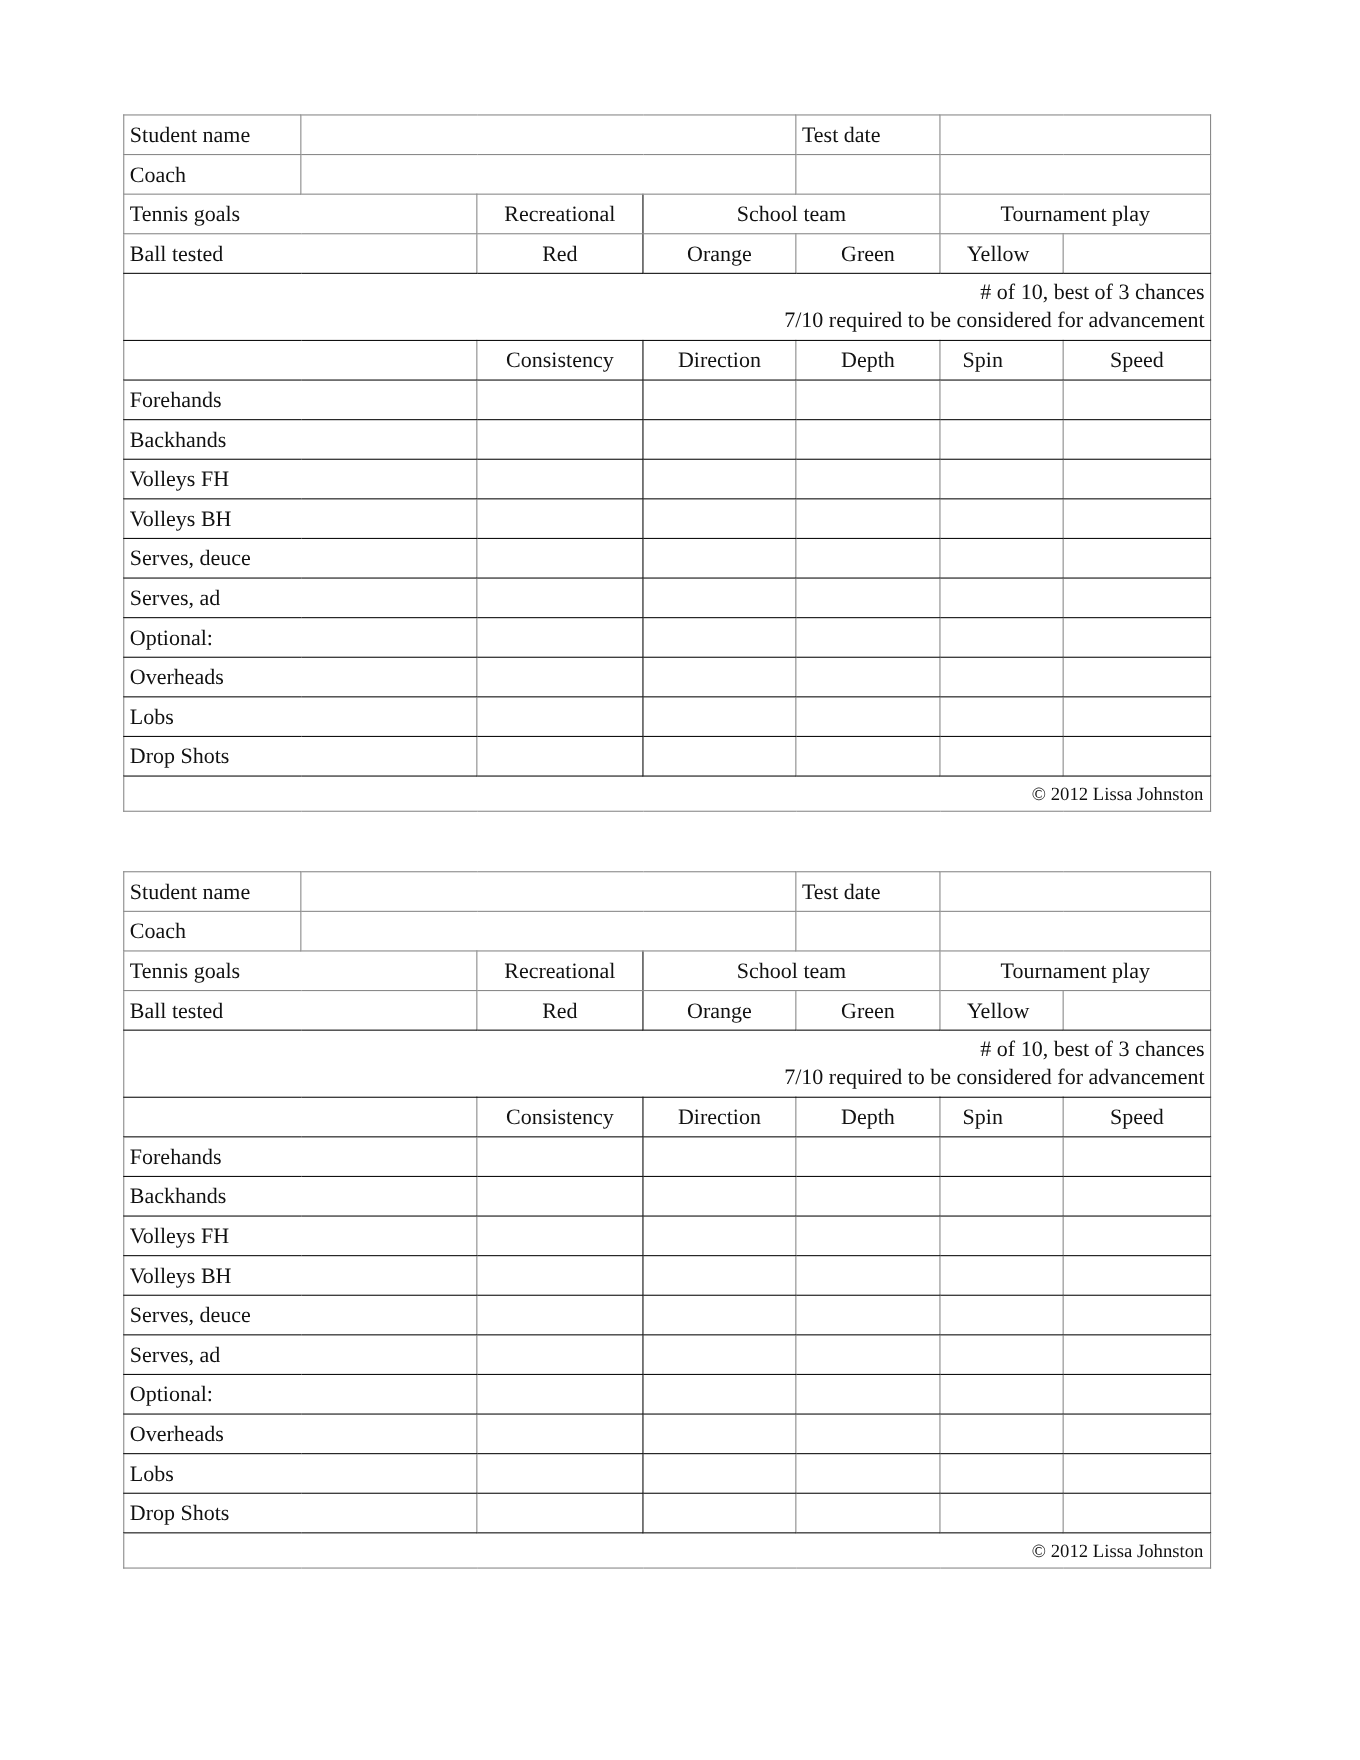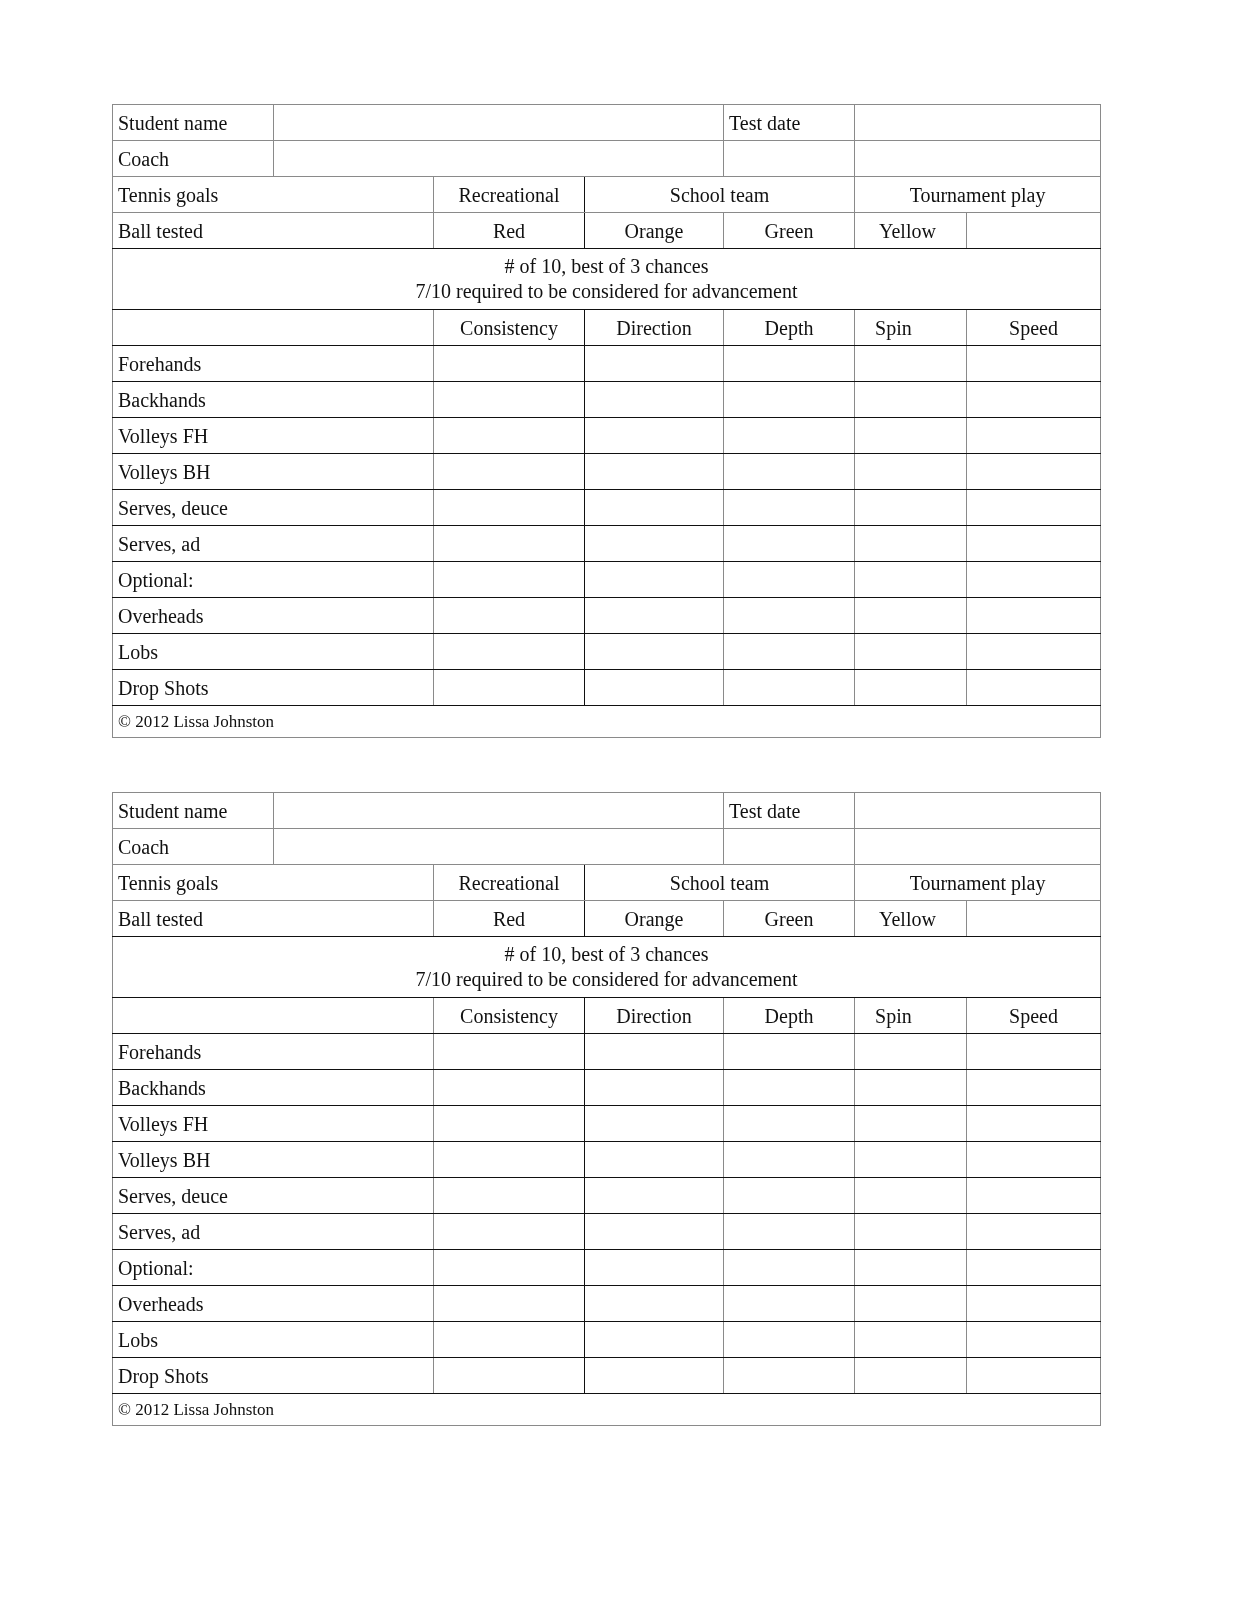--- a/index.html
+++ b/index.html
@@ -34,25 +34,26 @@
     white-space: nowrap;
     overflow: hidden;
     vertical-align: middle;
   }
   td.c { text-align: center; margin-top: 16px; }
   td.blk-l { border-left: 1px solid #111; }
   td.blk-r { border-right: 1px solid #111; }
   td.blk-b { border-bottom: 1px solid #111; }
   td.instr {
     height: 60px;
-    text-align: center;
+    text-align: right;
     line-height: 25px;
   }
   td.footer {
     height: 31px;
+    text-align: right;
     font-size: 17px;
     padding-right: 6px;
   }
   .line { display: block; }
 </style>
 </head>
 <body>
 
 <div id="forms-root">
   <div class="form" style="top: 104px;">

